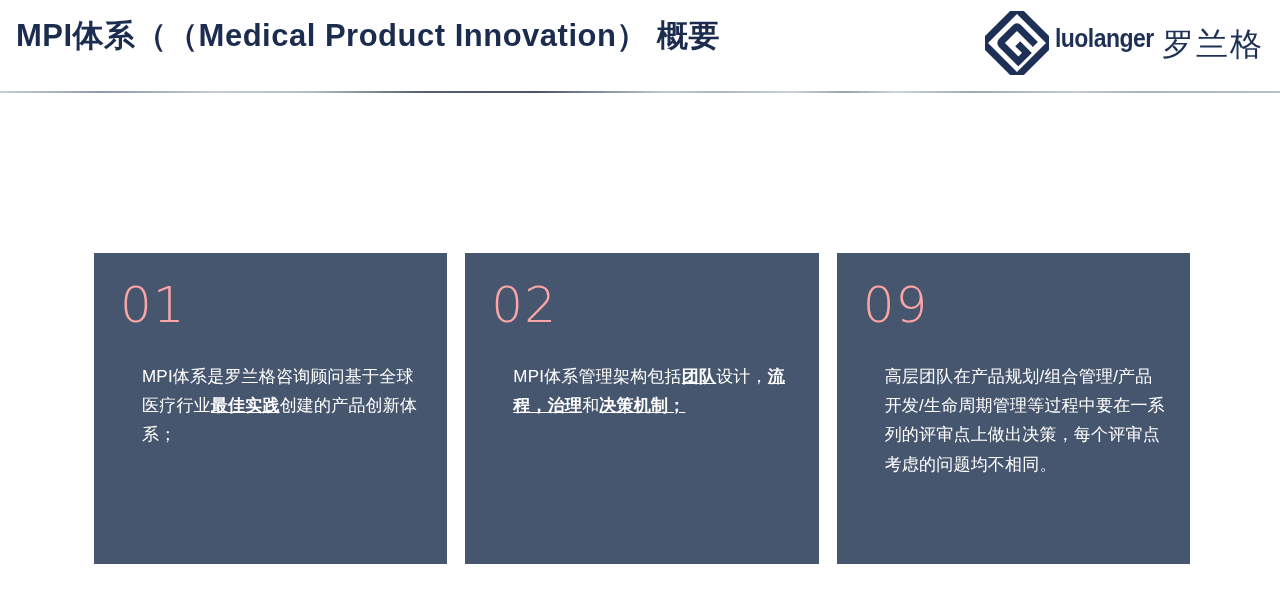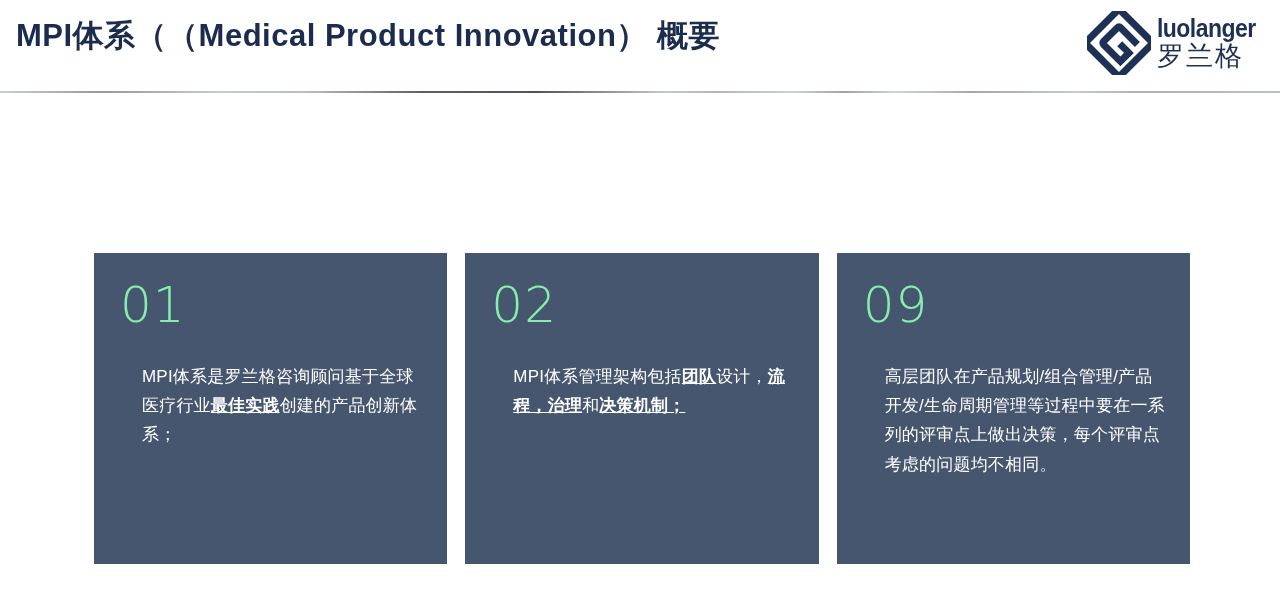--- a/index.html
+++ b/index.html
@@ -70,35 +70,35 @@
     align-items: center;
     gap: 6px;
   }
   .logo-mark {
     width: 64px;
     height: 64px;
     flex: 0 0 auto;
   }
   .logo-text {
     display: flex;
-    flex-direction: column;
+    flex-direction: row;
     justify-content: center;
     line-height: 1;
   }
   .logo-latin {
     font-size: 25px;
     font-weight: bold;
     color: #1e3055;
     letter-spacing: -0.6px;
     transform: scaleX(0.92);
     transform-origin: left center;
     font-family: "Liberation Sans Narrow", "Liberation Sans", sans-serif;
   }
   .logo-cn {
-    font-size: 27px;
+    font-size: 32px;
     font-weight: normal;
     color: #1e3055;
     letter-spacing: 2px;
     margin-top: 2px;
   }
 
   
   .cards {
     position: absolute;
     left: 94px;
@@ -113,21 +113,21 @@
     background: #46566e;
     box-sizing: border-box;
     padding: 27px 24px 20px 26px;
     position: relative;
     display: flex;
     flex-direction: column;
   }
   .card-number {
     font-size: 50px;
     font-weight: 300;
-    color: #86efac;
+    color: #fca5a5;
     line-height: 1;
     letter-spacing: 1px;
     margin-bottom: 32px;
     font-family: "DejaVu Sans", "Liberation Sans", sans-serif;
   }
   .card-body {
     font-size: 17px;
     line-height: 1.72;
     color: #ffffff;
     letter-spacing: 0.2px;

